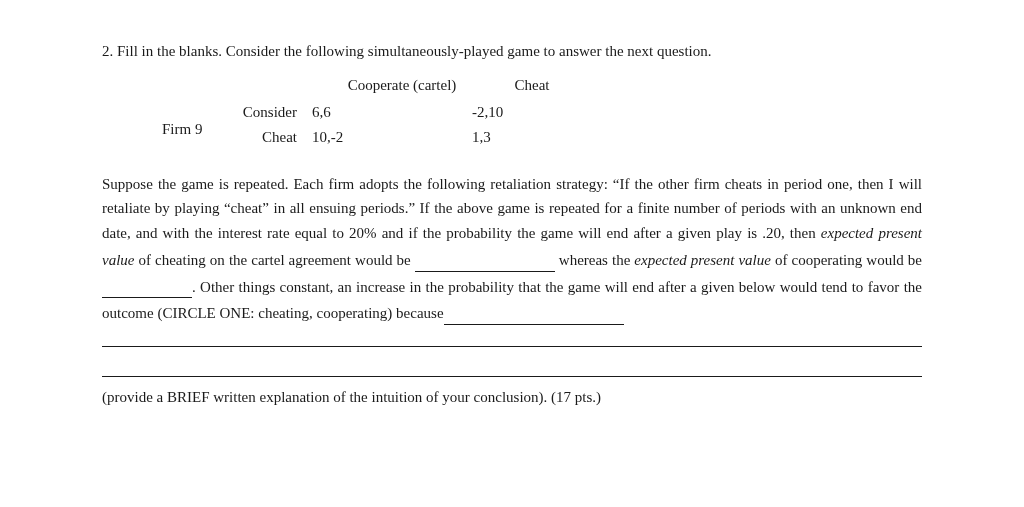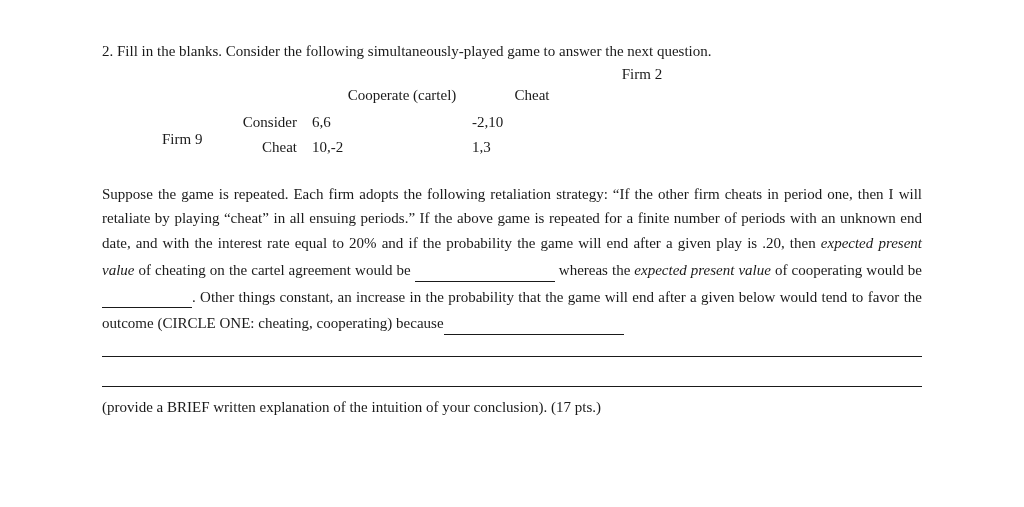--- a/index.html
+++ b/index.html
@@ -19,21 +19,21 @@
       align-items: flex-start;
       justify-content: center;
     }
 
     .page-container {
       width: 860px;
       padding: 40px 20px 30px 20px;
     }
 
     .question-header {
-      margin-bottom: 3px;
+      margin-bottom: 14px;
       line-height: 1.5;
       font-family: Liberation Serif, serif;
     }
 
     .game-table-wrapper {
       margin-left: 60px;
       margin-bottom: 18px;
     }
 
     .firm2-label {
@@ -147,23 +147,20 @@
 
 <div class="page-container">
 
   <div class="question-header">
     <span>2.</span>
     <span>Fill in the blanks. Consider the following simultaneously-played game to answer the next question.</span>
   </div>
 
   <div class="game-table-wrapper">
 
-    <div class="firm2-label">
-      <span>Firm 2</span>
-    </div>
 
     <div class="firm2-options">
       <span>Cooperate (cartel)</span>
       <span>Cheat</span>
     </div>
 
     <div class="game-rows">
 
       <div class="firm1-outer">
         <div style="width:55px; font-size:15px; line-height:2.8;">

